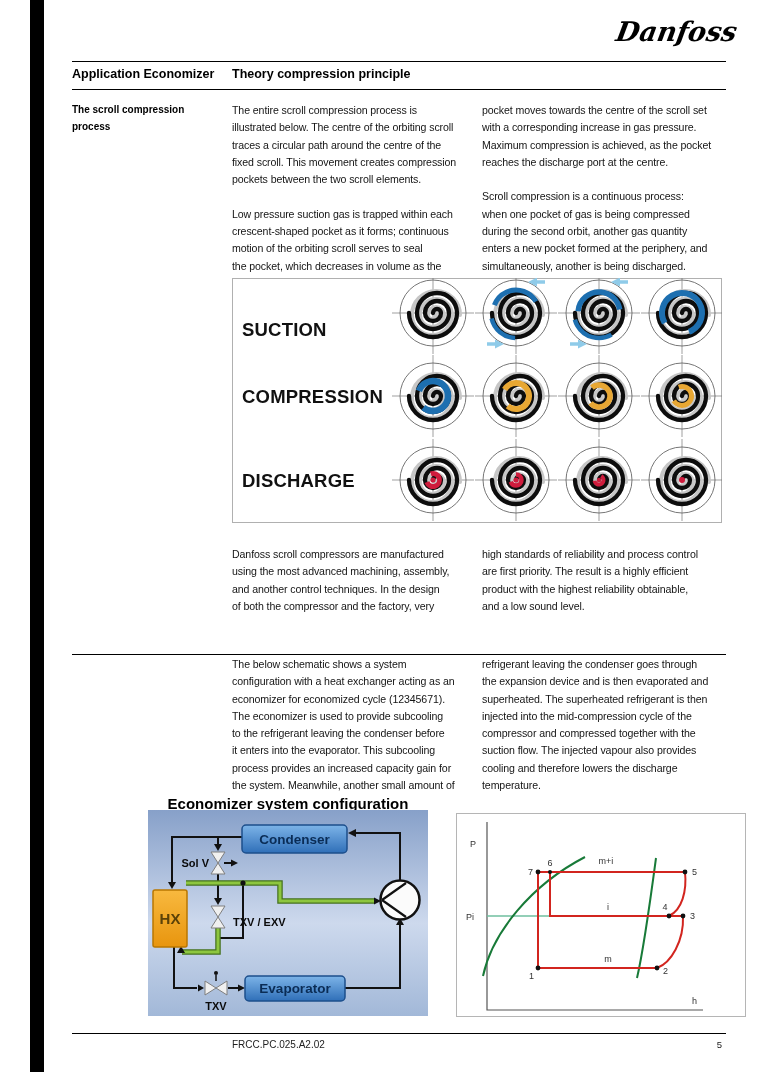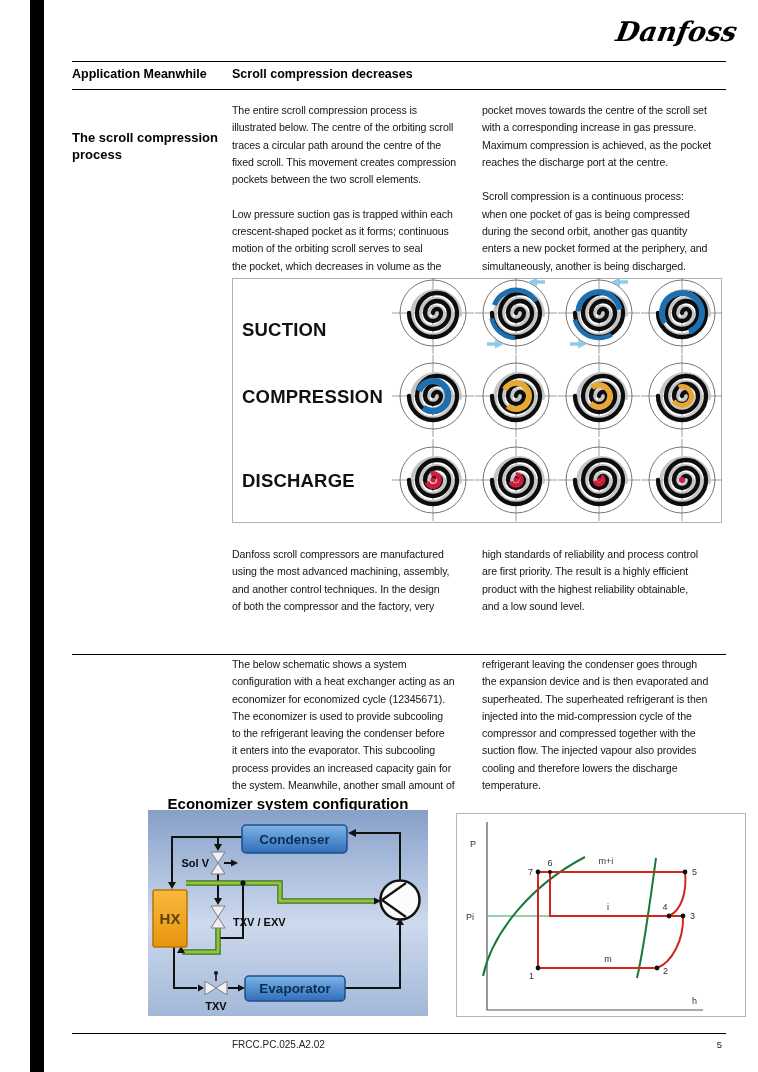--- a/index.html
+++ b/index.html
@@ -5,22 +5,22 @@
   html,body{margin:0;padding:0;background:#e8e8e8;}
   .page{position:relative;width:758px;height:1072px;background:#ffffff;overflow:hidden;
         font-family:"Liberation Sans",sans-serif;color:#1a1a1a;}
   .bleed{position:absolute;left:30px;top:0;width:14px;height:1072px;background:#000;}
   .logo{position:absolute;left:606px;top:16px;width:130px;height:42px;text-align:right;
         font-family:"DejaVu Serif",serif;font-style:italic;font-weight:bold;font-size:27px;
         transform:skewX(-10deg);color:#000;}
   .rule{position:absolute;left:72px;width:654px;height:0;border-top:1.4px solid #000;}
   .rule-thin{border-top:1px solid #000;}
   .hdr{position:absolute;top:67px;font-size:12.5px;font-weight:bold;color:#000;}
-  .sechead{position:absolute;left:72px;width:152px;font-size:13px;font-weight:bold;line-height:16.5px;
-           white-space:pre-line;color:#000;margin-top:28px;}
+  .sechead{position:absolute;left:72px;width:152px;font-size:10px;font-weight:bold;line-height:16.5px;
+           white-space:pre-line;color:#000;}
   .col{position:absolute;width:246px;font-size:10.6px;line-height:17.3px;letter-spacing:-0.1px;
        white-space:pre;color:#141414;}
   .figframe{position:absolute;left:232px;top:278px;width:490px;height:245px;border:1px solid #b0b0b0;
             box-sizing:border-box;background:#fff;}
   .rowlabel{position:absolute;left:242px;font-size:18.5px;font-weight:bold;color:#111;letter-spacing:0.2px;}
   .figtitle{position:absolute;top:795px;font-size:15px;font-weight:bold;text-align:center;color:#000;}
   .footref{position:absolute;left:232px;top:1039px;font-size:10px;color:#222;}
   .pagenum{position:absolute;left:690px;top:1039px;width:32px;text-align:right;font-size:9.5px;color:#222;}
   svg{position:absolute;}
   svg text{font-family:"Liberation Sans",sans-serif;}
@@ -55,22 +55,22 @@
 </head>
 <body>
 
 <div class="page">
 
   <div class="bleed"></div>
 
   <div class="logo">Danfoss</div>
 
   <div class="rule" style="top:61px;"></div>
-  <div class="hdr" style="left:72px;">Application Meanwhile</div>
-  <div class="hdr" style="left:232px;">Scroll compression decreases</div>
+  <div class="hdr" style="left:72px;">Application Economizer</div>
+  <div class="hdr" style="left:232px;">Theory compression principle</div>
   <div class="rule rule-thin" style="top:89px;"></div>
 
   <div class="sechead" style="top:102px;">The scroll compression
 process</div>
   <div class="col" style="left:232px;top:102px;">The entire scroll compression process is
 illustrated below. The centre of the orbiting scroll
 traces a circular path around the centre of the
 fixed scroll. This movement creates compression
 pockets between the two scroll elements.
 

